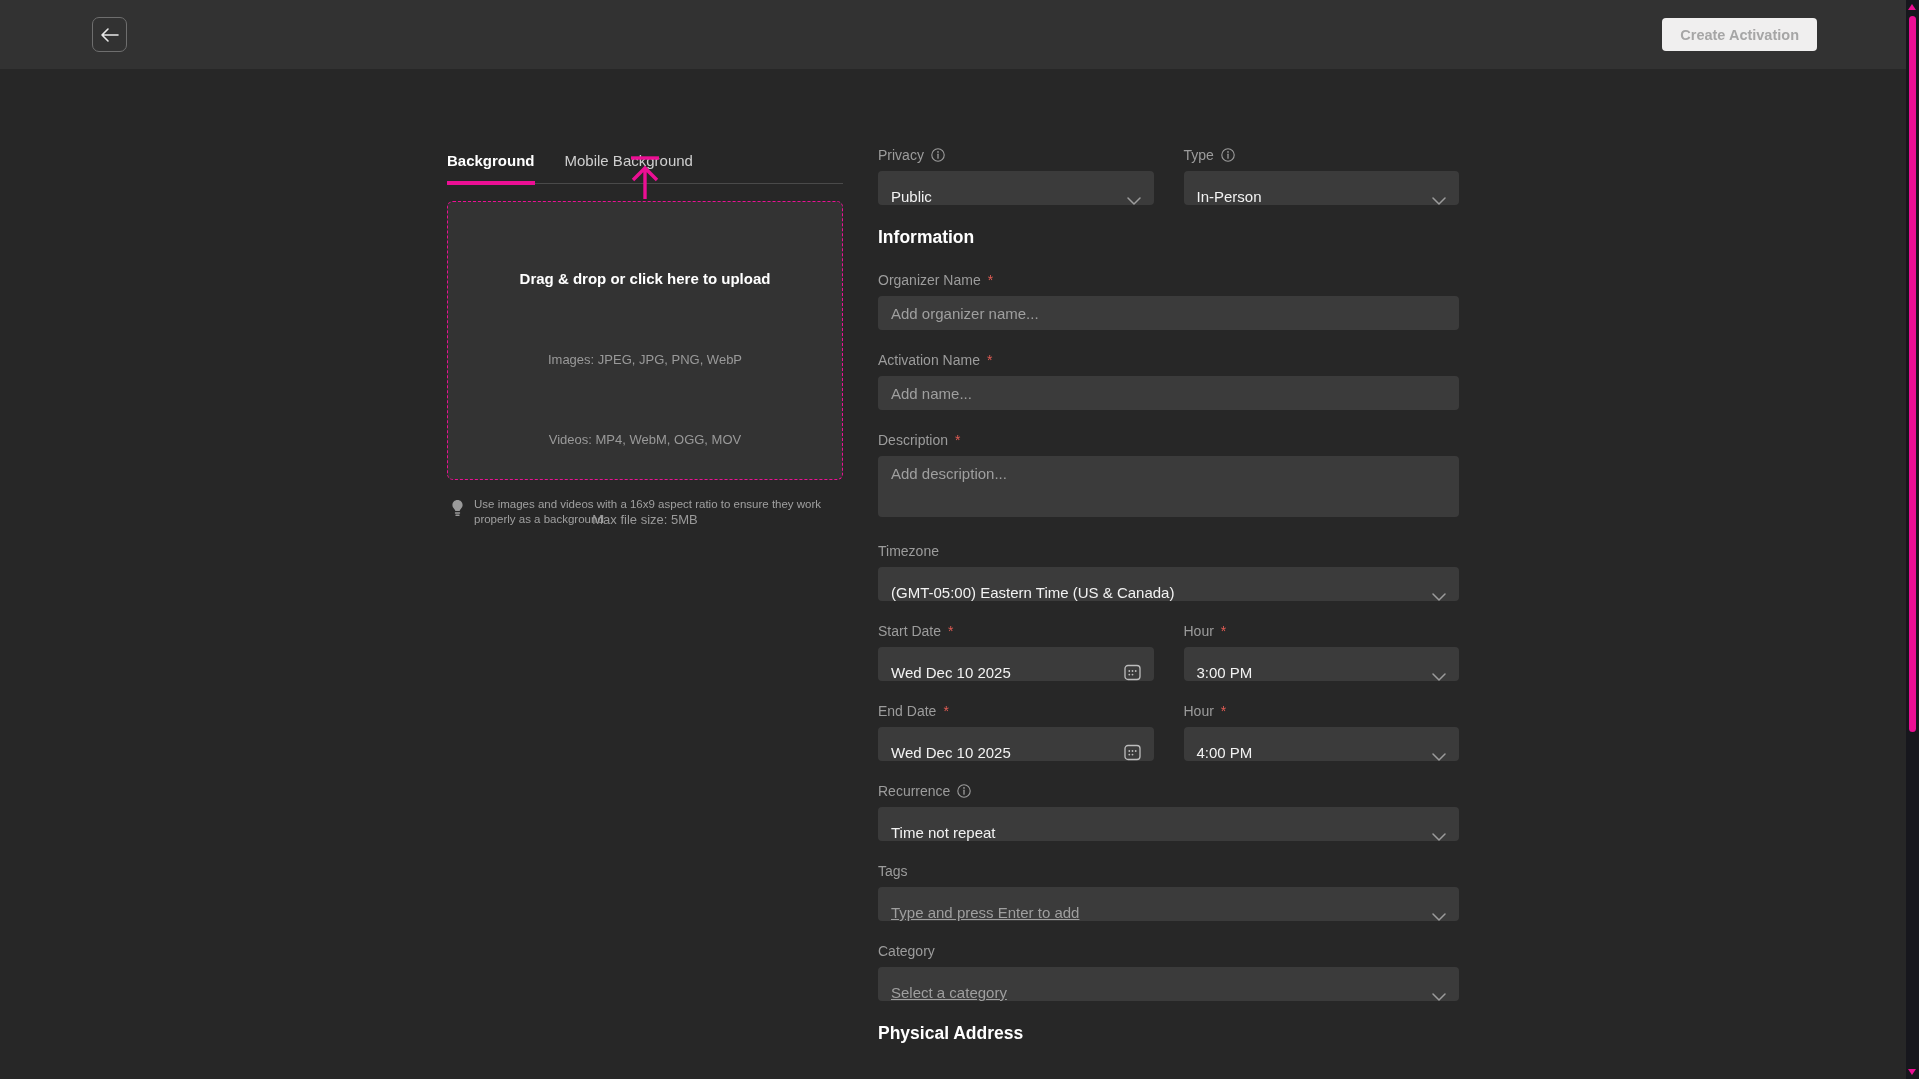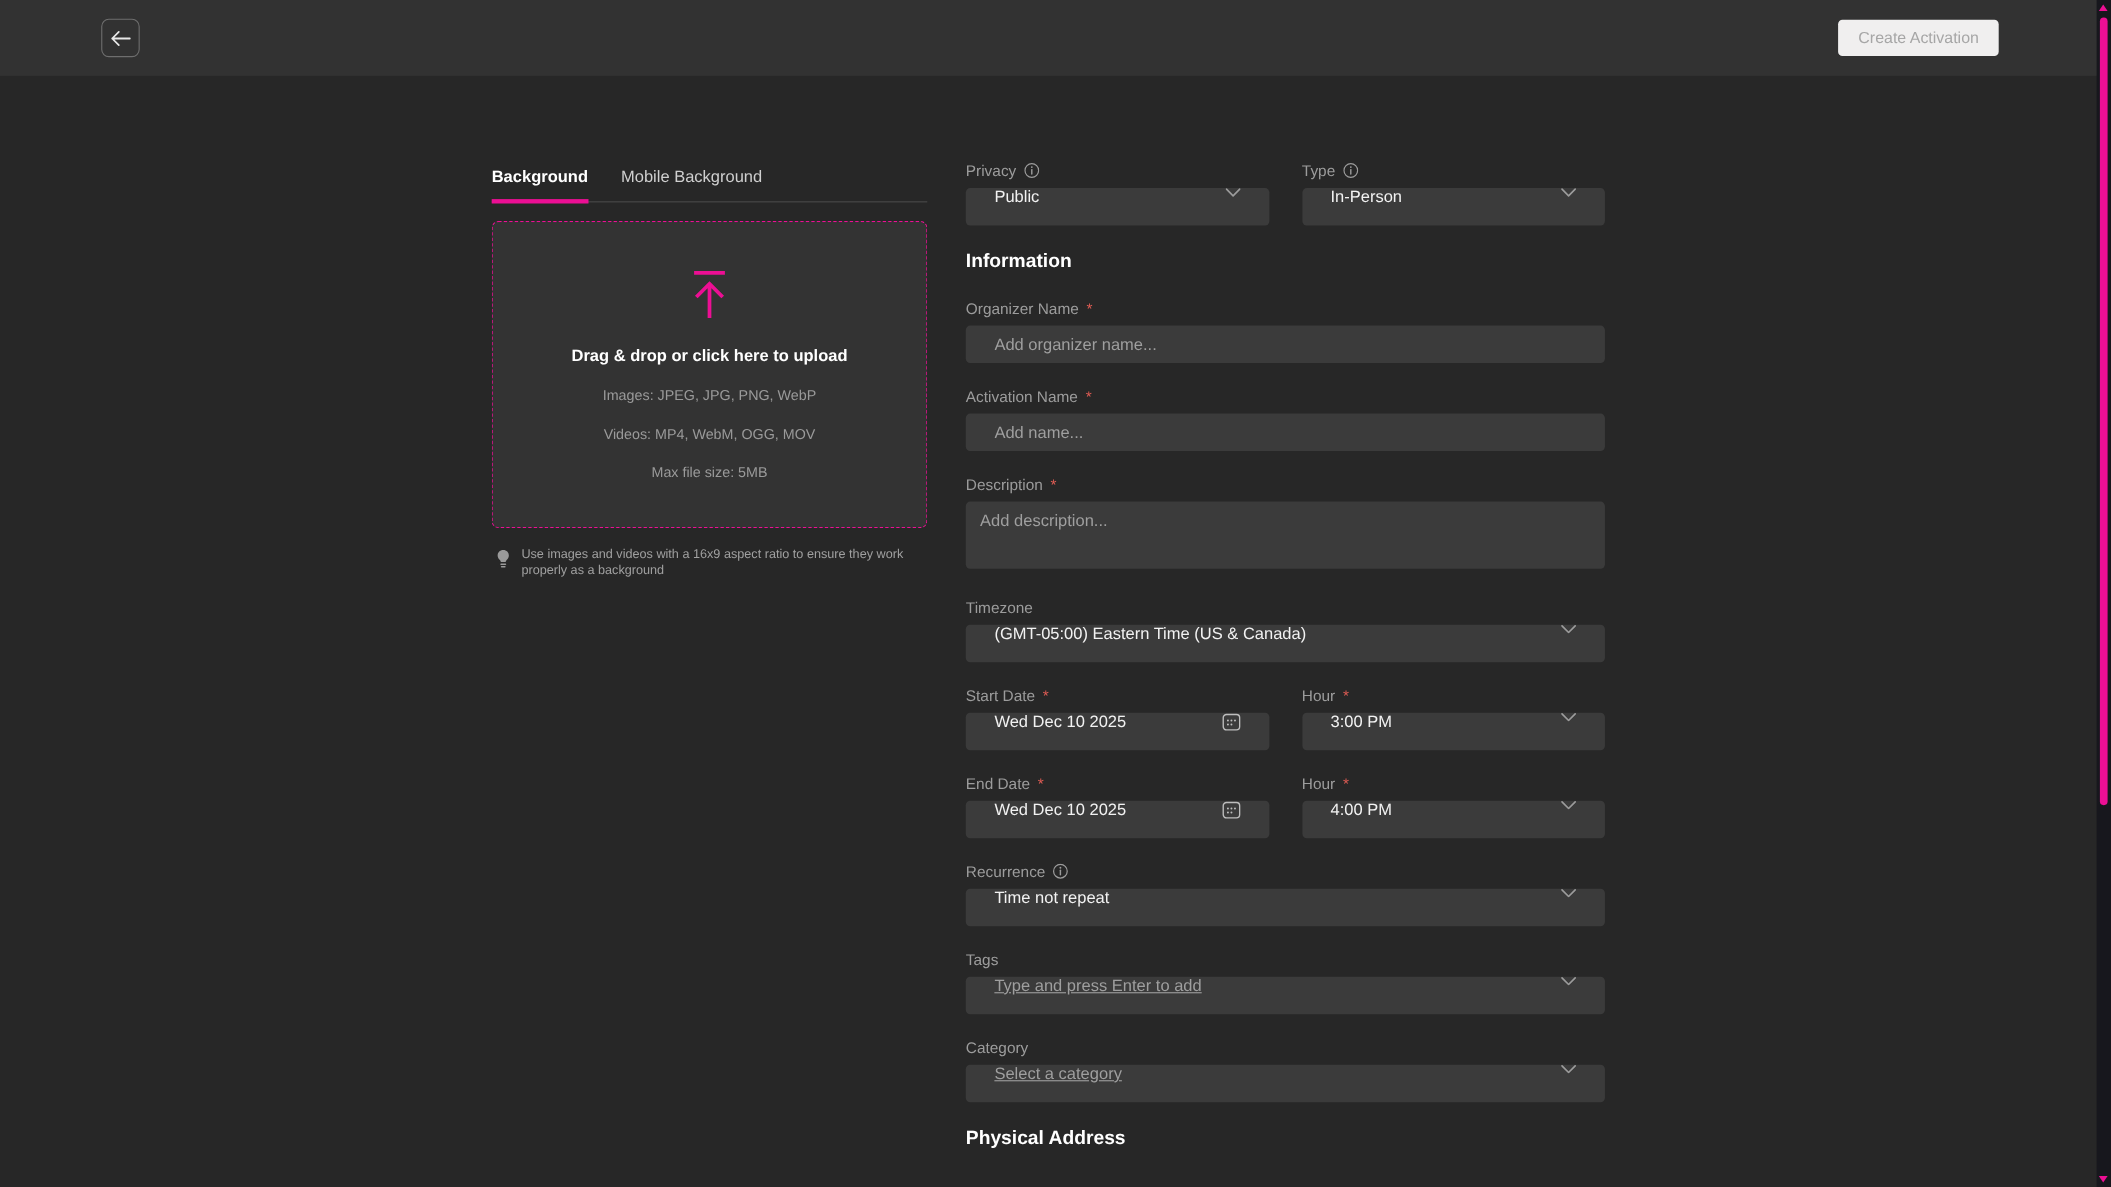--- a/index.html
+++ b/index.html
@@ -16,21 +16,21 @@
     display:flex; align-items:center; justify-content:space-between;
     padding:0 38px 0 92px;
   }
   .back-btn {
     width:35px; height:35px; border:1px solid #6e6e6e; border-radius:7px;
     background:transparent; display:flex; align-items:center; justify-content:center;
     cursor:pointer;
   }
   .create-btn {
     height:33px; padding:0 18px; background:#f0efef; border:none; border-radius:4px;
-    color:#a6a6a6; font-size:14.5px; font-weight:400; font-family:"Liberation Sans",sans-serif;
+    color:#a6a6a6; font-size:14.5px; font-weight:700; font-family:"Liberation Sans",sans-serif;
     margin-right:64px; cursor:default;
   }
   
   .content {
     display:flex; gap:35px;
     padding:78px 0 0 447px;
   }
   .left-col { width:396px; flex:none; padding-top:5px; }
   .right-col { width:581px; flex:none; }
   
@@ -39,38 +39,39 @@
     font-size:15px; padding-bottom:12px; color:#cfcfcf; cursor:pointer;
     border-bottom:4px solid transparent; margin-bottom:-2px;
   }
   .tab.active { color:#ffffff; font-weight:700; border-bottom-color:var(--accent); }
   
   .dropzone {
     margin-top:17px; height:279px; background:#333333;
     border:1px dashed var(--accent); border-radius:6px;
     display:flex; flex-direction:column; align-items:center; justify-content:center;
     cursor:pointer;
+    gap:45px;
   }
   .dz-title { font-size:15px; font-weight:700; color:#ffffff; margin-top:24px; }
   .dz-line  { font-size:13px; color:#9a9a9a; margin-top:20px; }
   .tip { display:flex; gap:10px; margin-top:17px; padding-left:4px; }
   .tip-text { font-size:11.5px; line-height:15px; color:#a0a0a0; width:360px; }
   
   .group { margin-bottom:22px; }
   .row2 { display:grid; grid-template-columns:1fr 1fr; column-gap:30px; }
   .label {
     display:flex; align-items:center; gap:7px;
     font-size:14px; color:#9c9c9c; margin-bottom:8px;
   }
   .req { color:#e05c54; font-size:14px; }
   .section-heading { font-size:17.5px; font-weight:700; color:#ffffff; margin:2px 0 24px; }
   .field, .text-input {
     width:100%; height:34px; background:#3b3b3b; border:none; border-radius:4px;
-    display:flex; align-items:flex-start; justify-content:space-between;
-    padding:0 26px; font-size:15px; color:#f2f2f2; font-family:"Liberation Sans",sans-serif;
+    display:flex; align-items:flex-end; justify-content:space-between;
+    padding:0 13px; font-size:15px; color:#f2f2f2; font-family:"Liberation Sans",sans-serif;
     cursor:pointer;
   }
   .text-input { cursor:text; }
   .text-input::placeholder, textarea.text-area::placeholder { color:#9f9f9f; opacity:1; }
   textarea.text-area {
     width:100%; height:61px; background:#3b3b3b; border:none; border-radius:4px;
     padding:9px 13px; font-size:15px; color:#f2f2f2; resize:none;
     font-family:"Liberation Sans",sans-serif;
   }
   .field .value { color:#f2f2f2; }

